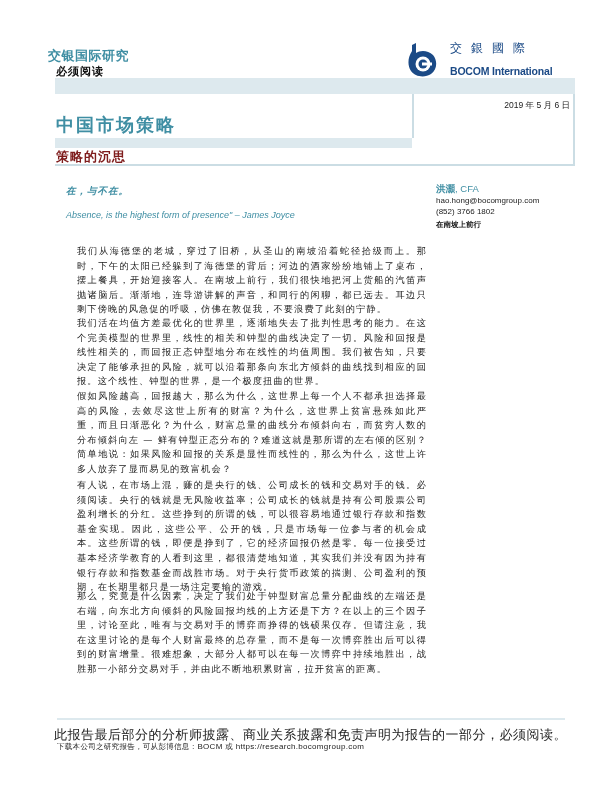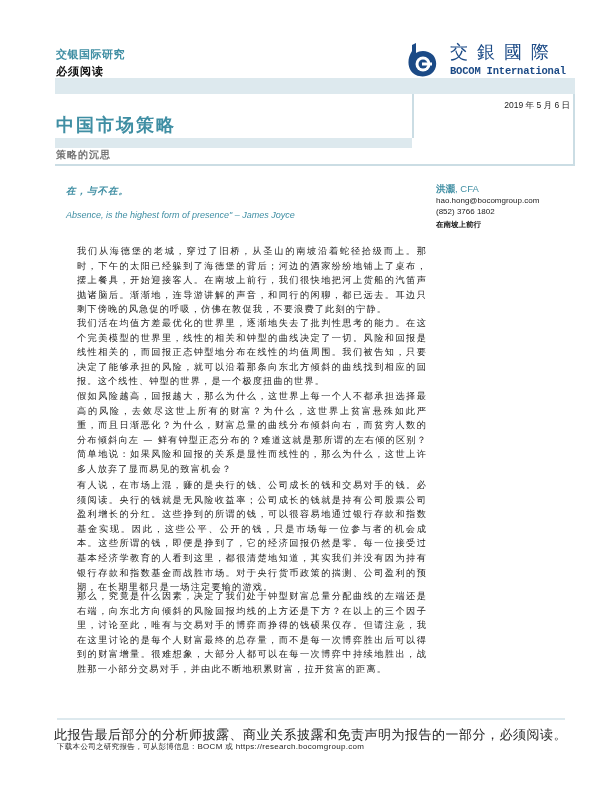--- a/index.html
+++ b/index.html
@@ -1,30 +1,30 @@
 <!DOCTYPE html>
 <html><head>
 <meta charset="utf-8">
 <style>
   html, body { margin: 0; padding: 0; background: #ffffff; }
   body { width: 612px; height: 792px; position: relative; overflow: hidden; font-family: "DejaVu Serif", "Liberation Serif", serif; color: #222; }
   .abs { position: absolute; }
   .teal { color: #3f8ea3; }
-  #hdr-org { left: 56px; top: 47px; font-size: 11px; font-weight: bold; letter-spacing: 0.5px; font-family: "DejaVu Sans", sans-serif; }
+  #hdr-org { left: 48px; top: 47px; font-size: 13px; font-weight: bold; letter-spacing: 0.5px; font-family: "DejaVu Sans", sans-serif; }
   #hdr-cat { left: 56px; top: 64px; font-size: 11px; font-weight: bold; color: #111; letter-spacing: 1px; }
   #logo { left: 406px; top: 43px; width: 32px; height: 34px; }
-  #logo-cn { left: 450px; top: 40px; font-size: 18px; color: #1b4a86; letter-spacing: 9px; font-family: "DejaVu Serif", serif; }
-  #logo-en { left: 450px; top: 65px; font-size: 10.5px; color: #1b4a86; font-weight: bold; font-family: Liberation Mono, monospace; letter-spacing: -0.2px; }
+  #logo-cn { left: 450px; top: 40px; font-size: 12px; color: #1b4a86; letter-spacing: 9px; font-family: "DejaVu Serif", serif; }
+  #logo-en { left: 450px; top: 65px; font-size: 10.5px; color: #1b4a86; font-weight: bold; font-family: Liberation Sans, sans-serif; letter-spacing: -0.2px; }
   #band-top { left: 55px; top: 78px; width: 520px; height: 16px; background: #dde9ee; }
   #title-box-left { left: 55px; top: 94px; width: 357px; height: 44px; border-right: 2px solid #cbdde4; }
   #title-box-right { left: 412px; top: 94px; width: 161px; height: 70px; border-right: 2px solid #cbdde4; }
   #page-title { left: 56px; top: 113px; font-size: 18px; font-weight: bold; letter-spacing: 2px; font-family: "DejaVu Serif", serif; }
   #date { left: 470px; top: 100px; font-size: 8.5px; color: #222; font-family: "Liberation Sans", sans-serif; width: 100px; text-align: right; }
   #band-mid { left: 55px; top: 138px; width: 357px; height: 10px; background: #dde9ee; }
-  #subtitle { left: 56px; top: 148px; font-size: 10px; font-weight: bold; color: #737373; letter-spacing: 1px; }
+  #subtitle { left: 56px; top: 148px; font-size: 13px; font-weight: bold; color: #7f1d1d; letter-spacing: 1px; }
   #subtitle-rule { left: 55px; top: 164px; width: 520px; height: 2px; background: #cbdde4; }
   #author-name { left: 436px; top: 183px; font-size: 9.5px; font-family: "Liberation Sans", sans-serif; }
   #author-name b { font-weight: bold; }
   #author-email { left: 436px; top: 196px; font-size: 8px; font-family: "Liberation Sans", sans-serif; color: #222; }
   #author-phone { left: 436px; top: 207px; font-size: 8px; font-family: "Liberation Sans", sans-serif; color: #222; }
   #author-role { left: 436px; top: 220px; font-size: 7.5px; font-weight: bold; color: #111; }
   #epigraph-cn { left: 66px; top: 185px; font-size: 9.5px; font-style: italic; font-weight: bold; letter-spacing: 1px; }
   #epigraph-en { left: 66px; top: 210px; font-size: 9px; font-style: italic; font-family: "Liberation Sans", sans-serif; }
   .para { position: absolute; left: 66px; width: 350px; font-size: 9.2px; line-height: 14.6px; color: #222; letter-spacing: 1.15px; text-align: justify; margin: 11px; }
   #p1 { top: 233px; }

